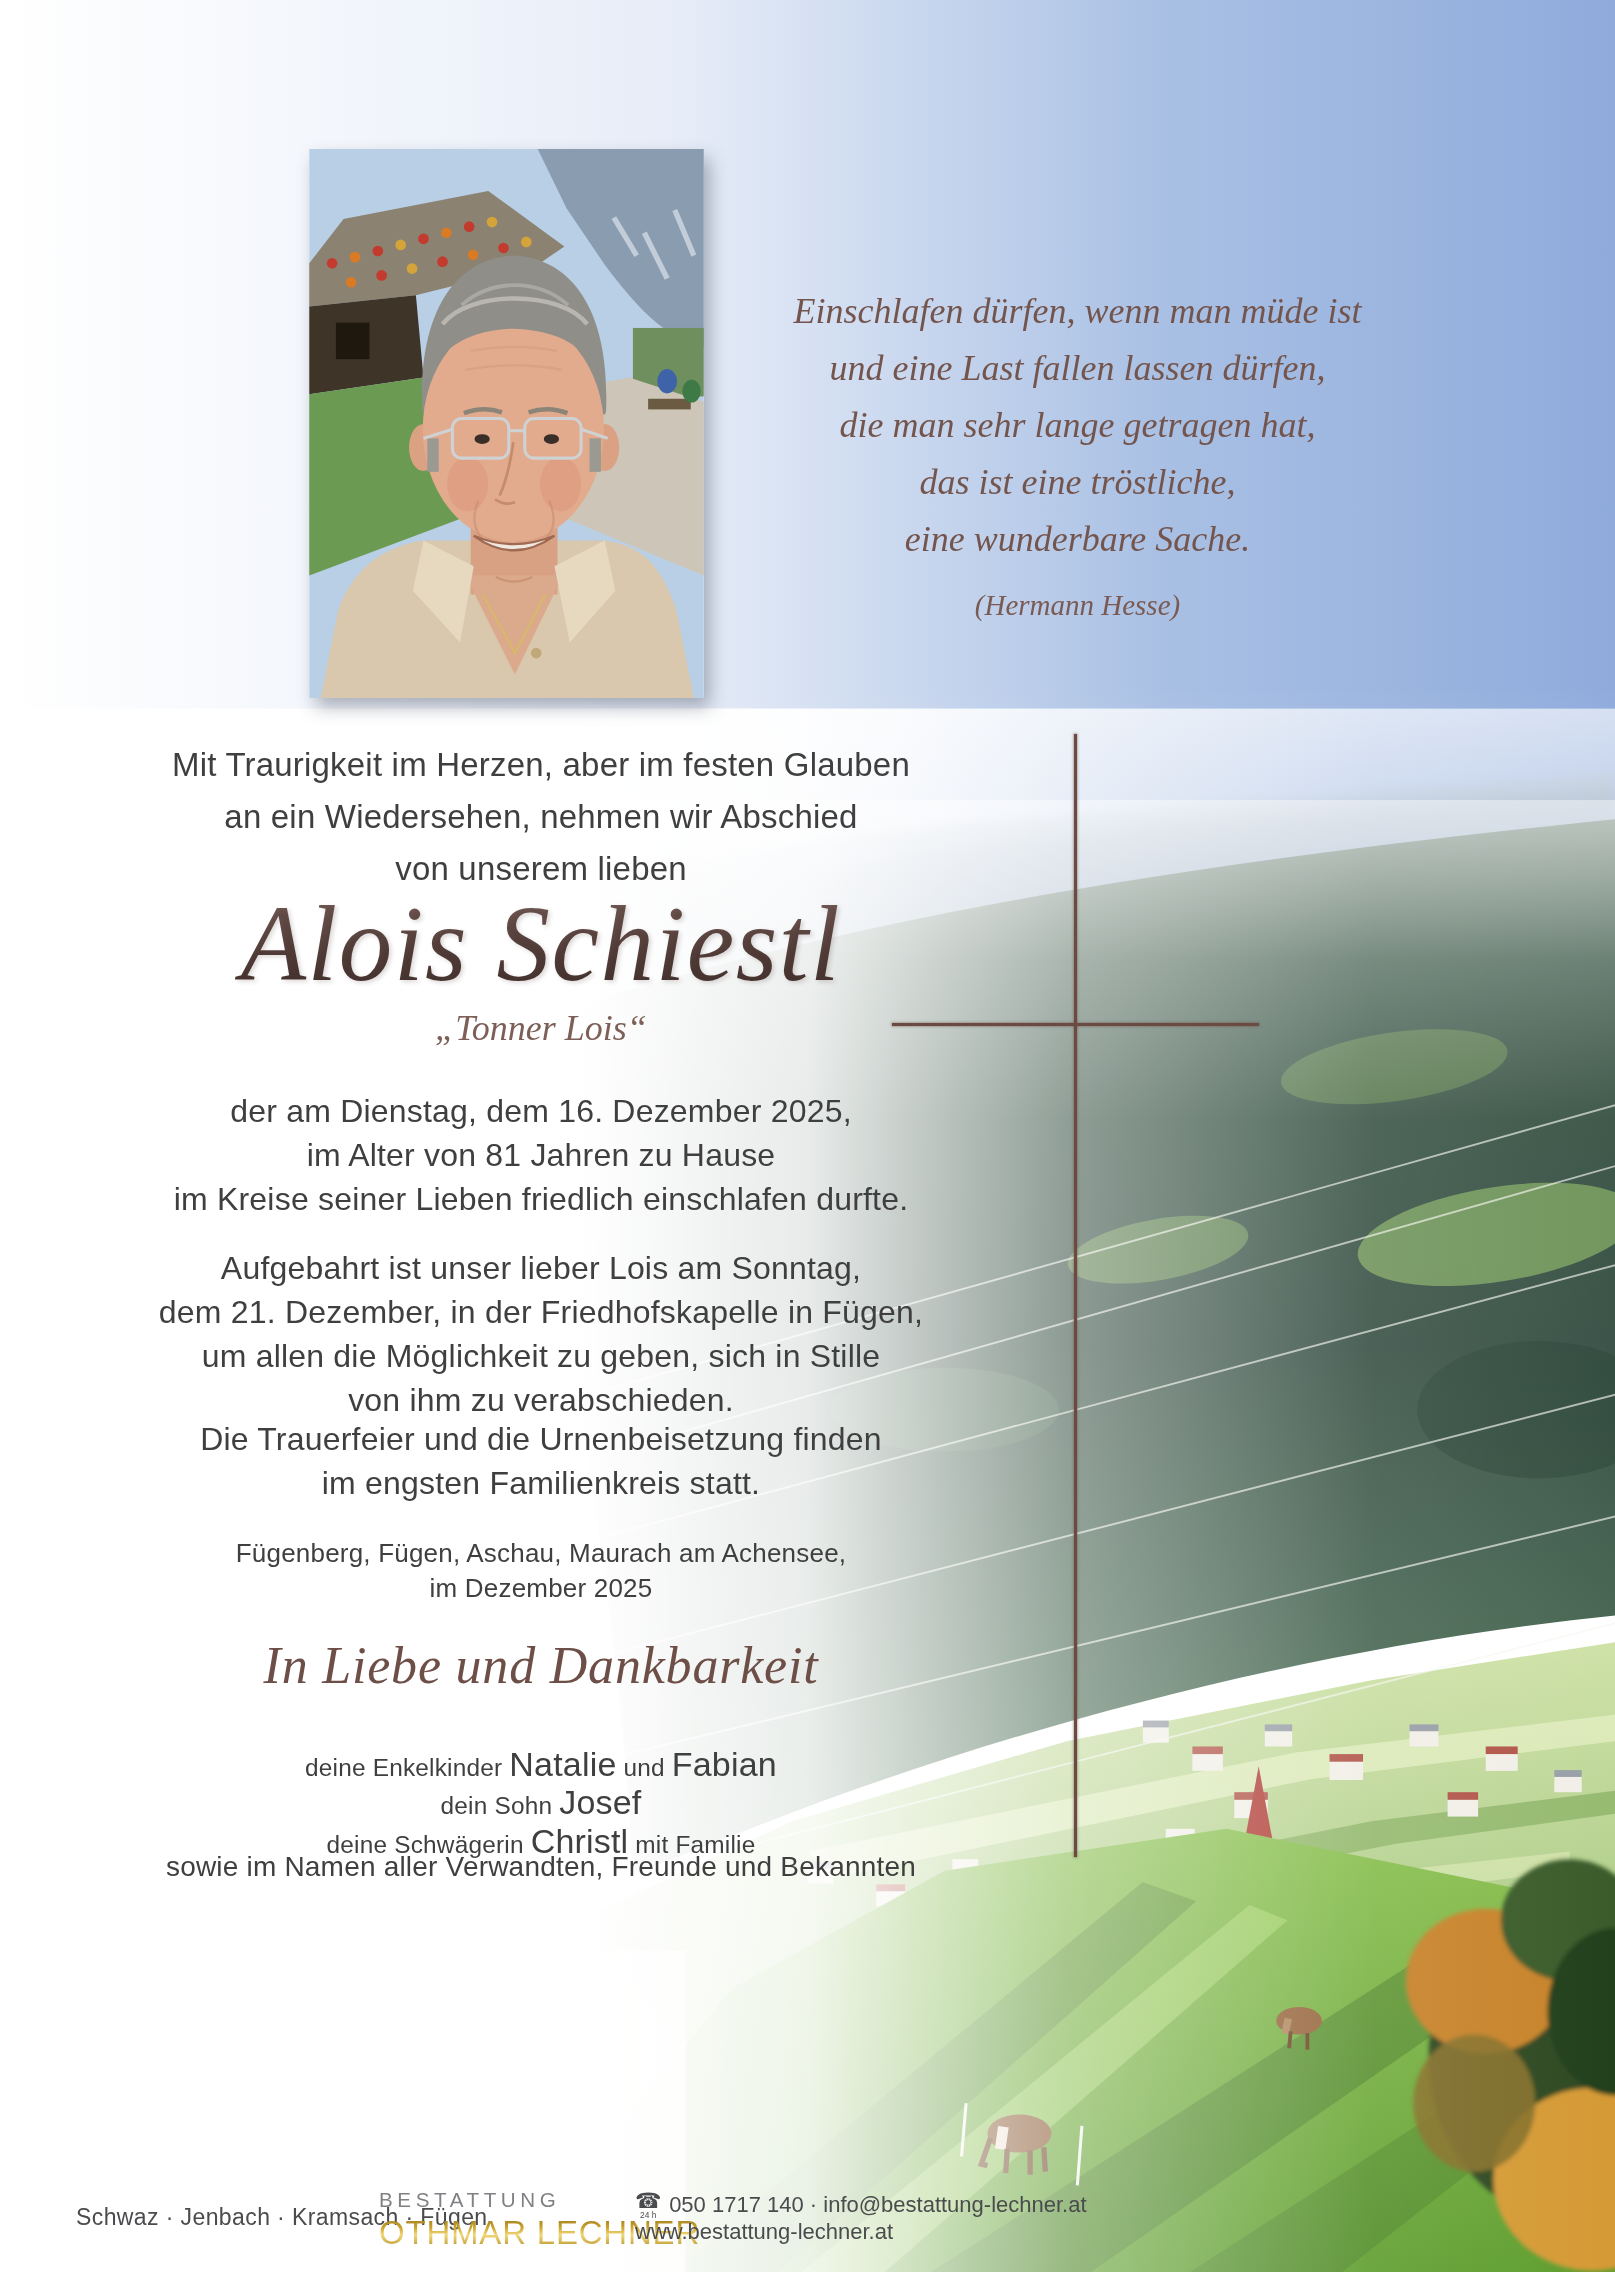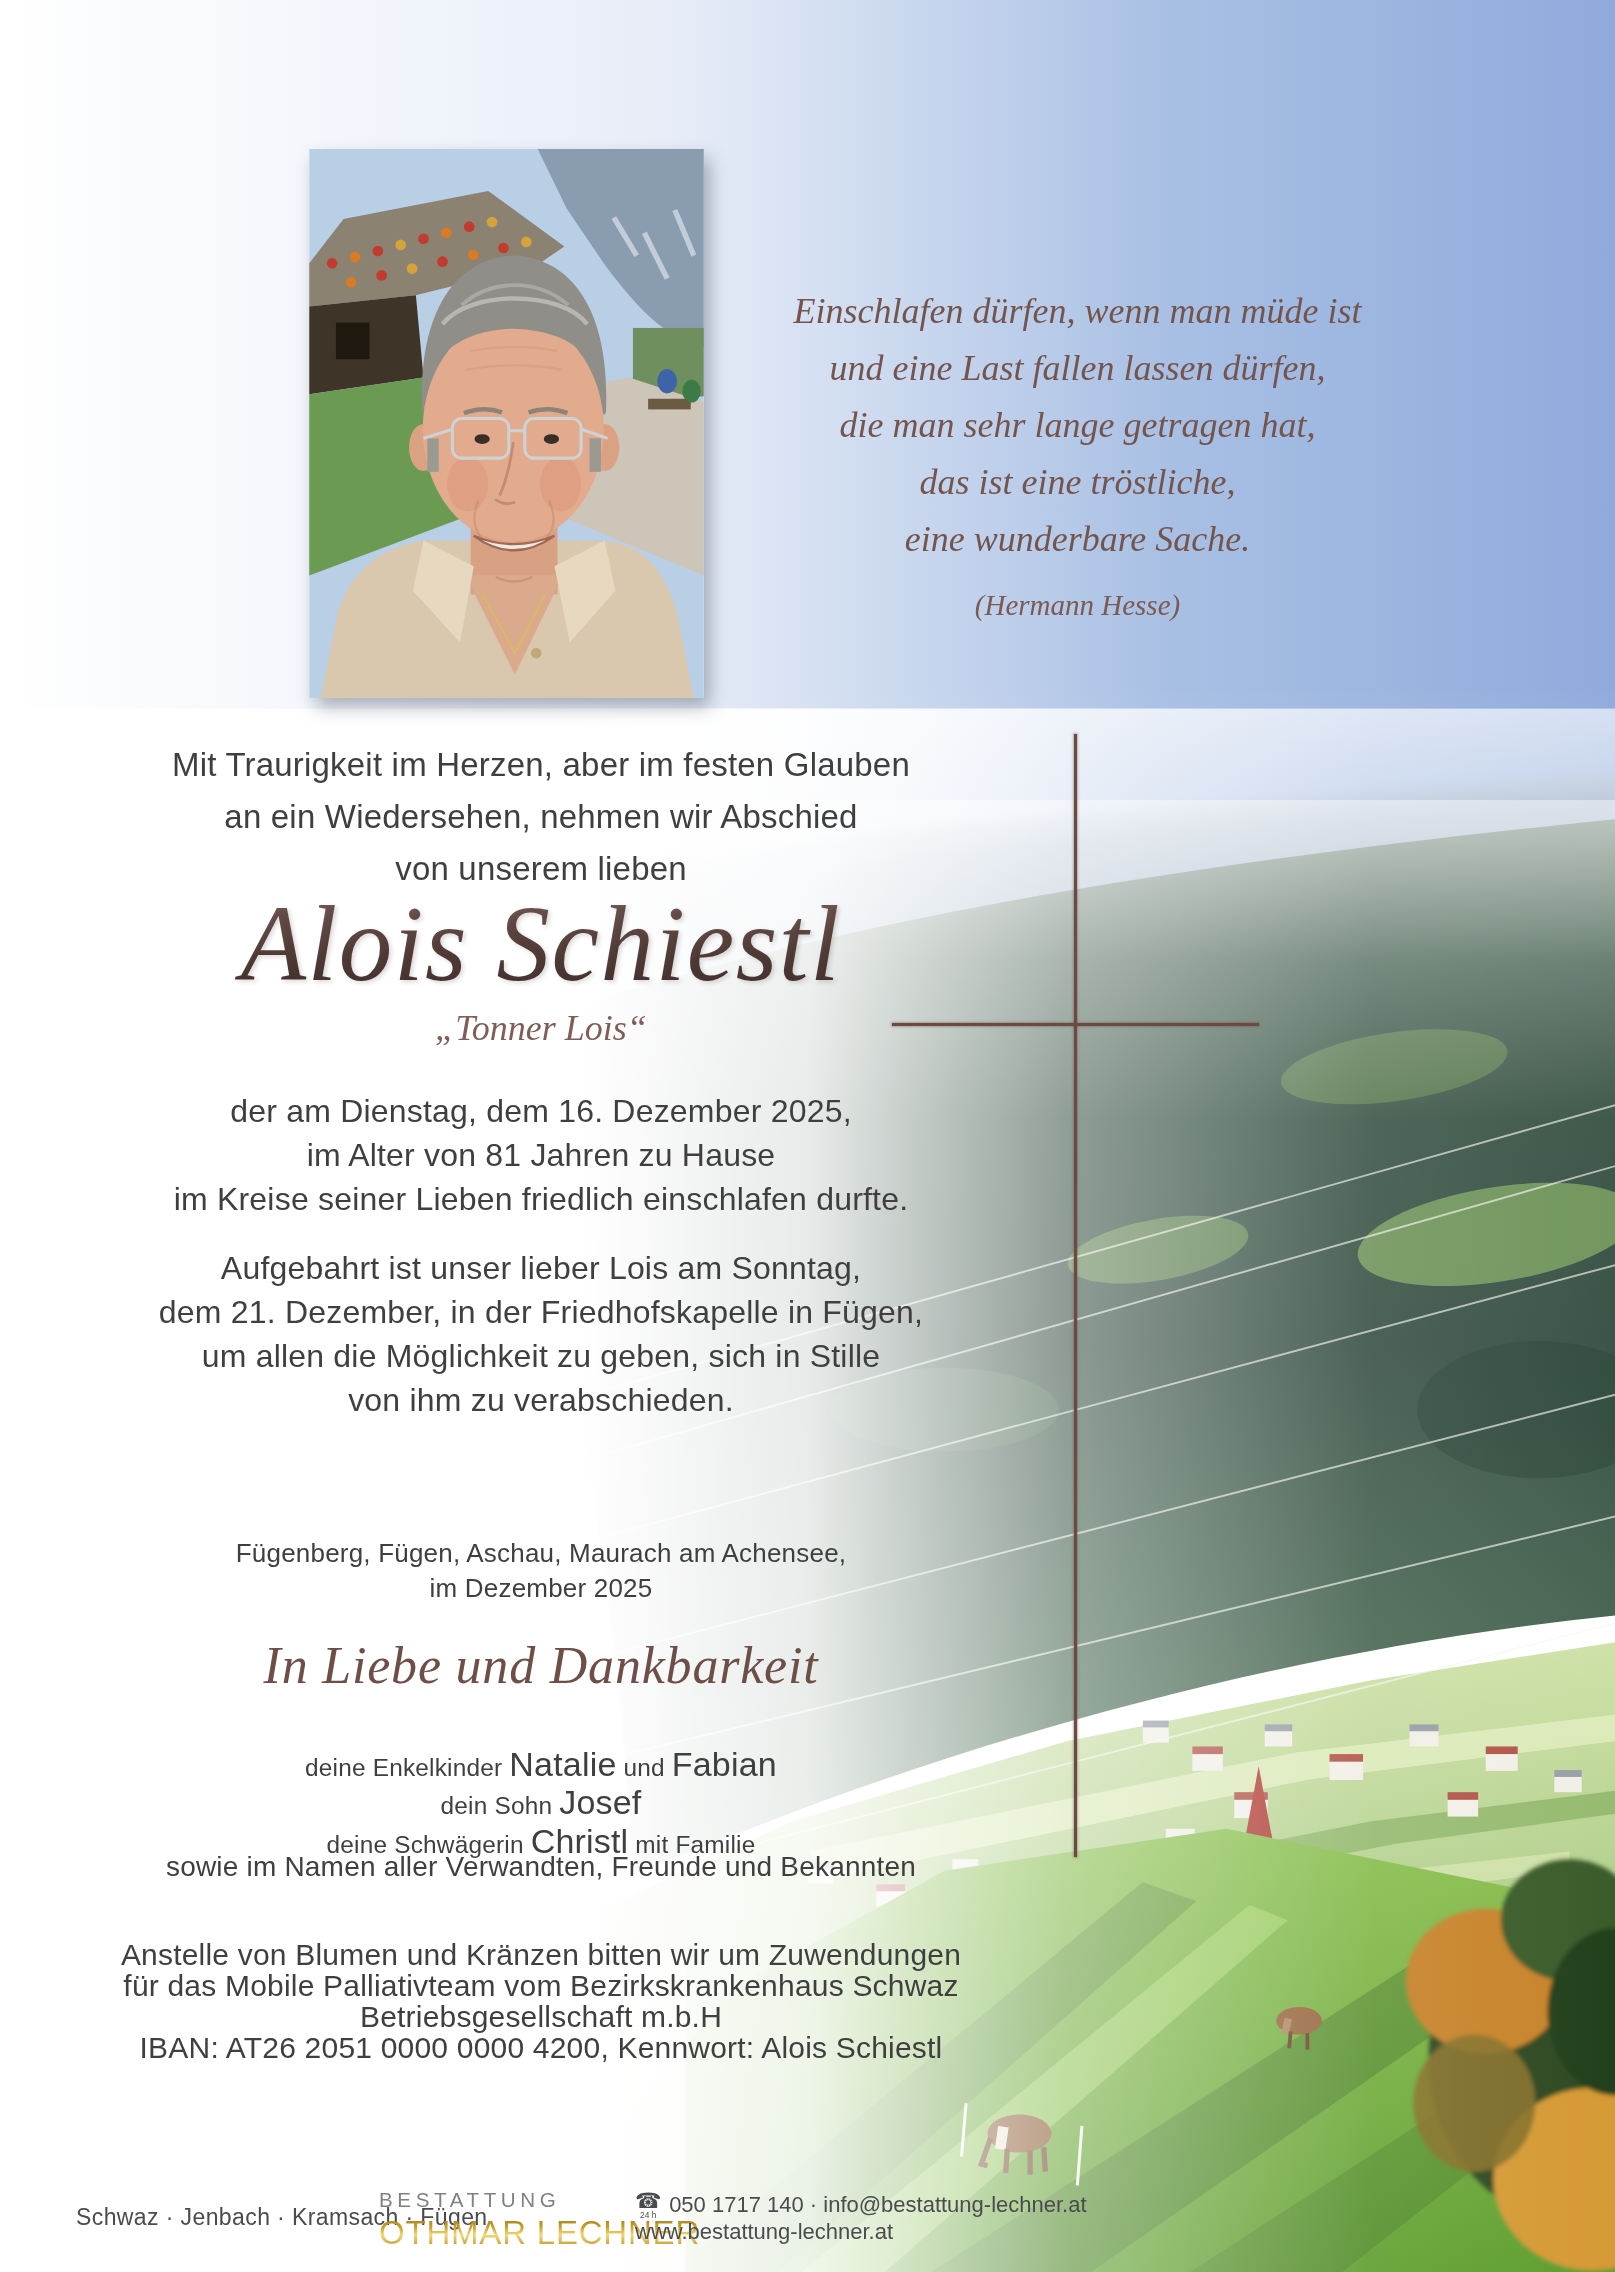--- a/index.html
+++ b/index.html
@@ -314,39 +314,37 @@
     <div>im Kreise seiner Lieben friedlich einschlafen durfte.</div>
   </div>
 
   <div id="p2" class="col thin">
     <div>Aufgebahrt ist unser lieber Lois am Sonntag,</div>
     <div>dem 21. Dezember, in der Friedhofskapelle in Fügen,</div>
     <div>um allen die Möglichkeit zu geben, sich in Stille</div>
     <div>von ihm zu verabschieden.</div>
   </div>
 
+  <div id="p3" class="col thin">
+    <div>Die Trauerfeier und die Urnenbeisetzung finden</div>
+    <div>im engsten Familienkreis statt.</div>
+  </div>
 
   <div id="dateline" class="col thin">
     <div>Fügenberg, Fügen, Aschau, Maurach am Achensee,</div>
     <div>im Dezember 2025</div>
   </div>
 
   <div id="closing" class="col">In Liebe und Dankbarkeit</div>
 
   <div id="fam2" class="famline thin"><span class="seg-sm">deine Enkelkinder </span><span class="seg-lg">Natalie</span><span class="seg-sm"> und </span><span class="seg-lg">Fabian</span></div>
   <div id="fam3" class="famline thin"><span class="seg-sm">dein Sohn </span><span class="seg-lg">Josef</span></div>
   <div id="fam4" class="famline thin"><span class="seg-sm">deine Schwägerin </span><span class="seg-lg">Christl</span><span class="seg-sm"> mit Familie</span></div>
   <div id="fam5" class="famline thin"><span class="seg-md">sowie im Namen aller Verwandten, Freunde und Bekannten</span></div>
 
-  <div id="donation" class="col thin">
-    <div>Anstelle von Blumen und Kränzen bitten wir um Zuwendungen</div>
-    <div>für das Mobile Palliativteam vom Bezirkskrankenhaus Schwaz</div>
-    <div>Betriebsgesellschaft m.b.H</div>
-    <div>IBAN: AT26 2051 0000 0000 4200, Kennwort: Alois Schiestl</div>
-  </div>
 
   <div id="footer">
     <div id="footer-towns">Schwaz · Jenbach · Kramsach · Fügen</div>
     <div id="brand">
       <div id="brand-top">BESTATTUNG</div>
       <div id="brand-name">OTHMAR LECHNER</div>
     </div>
     <div id="contact">
       <div class="row">
         <span id="phone-icon">

